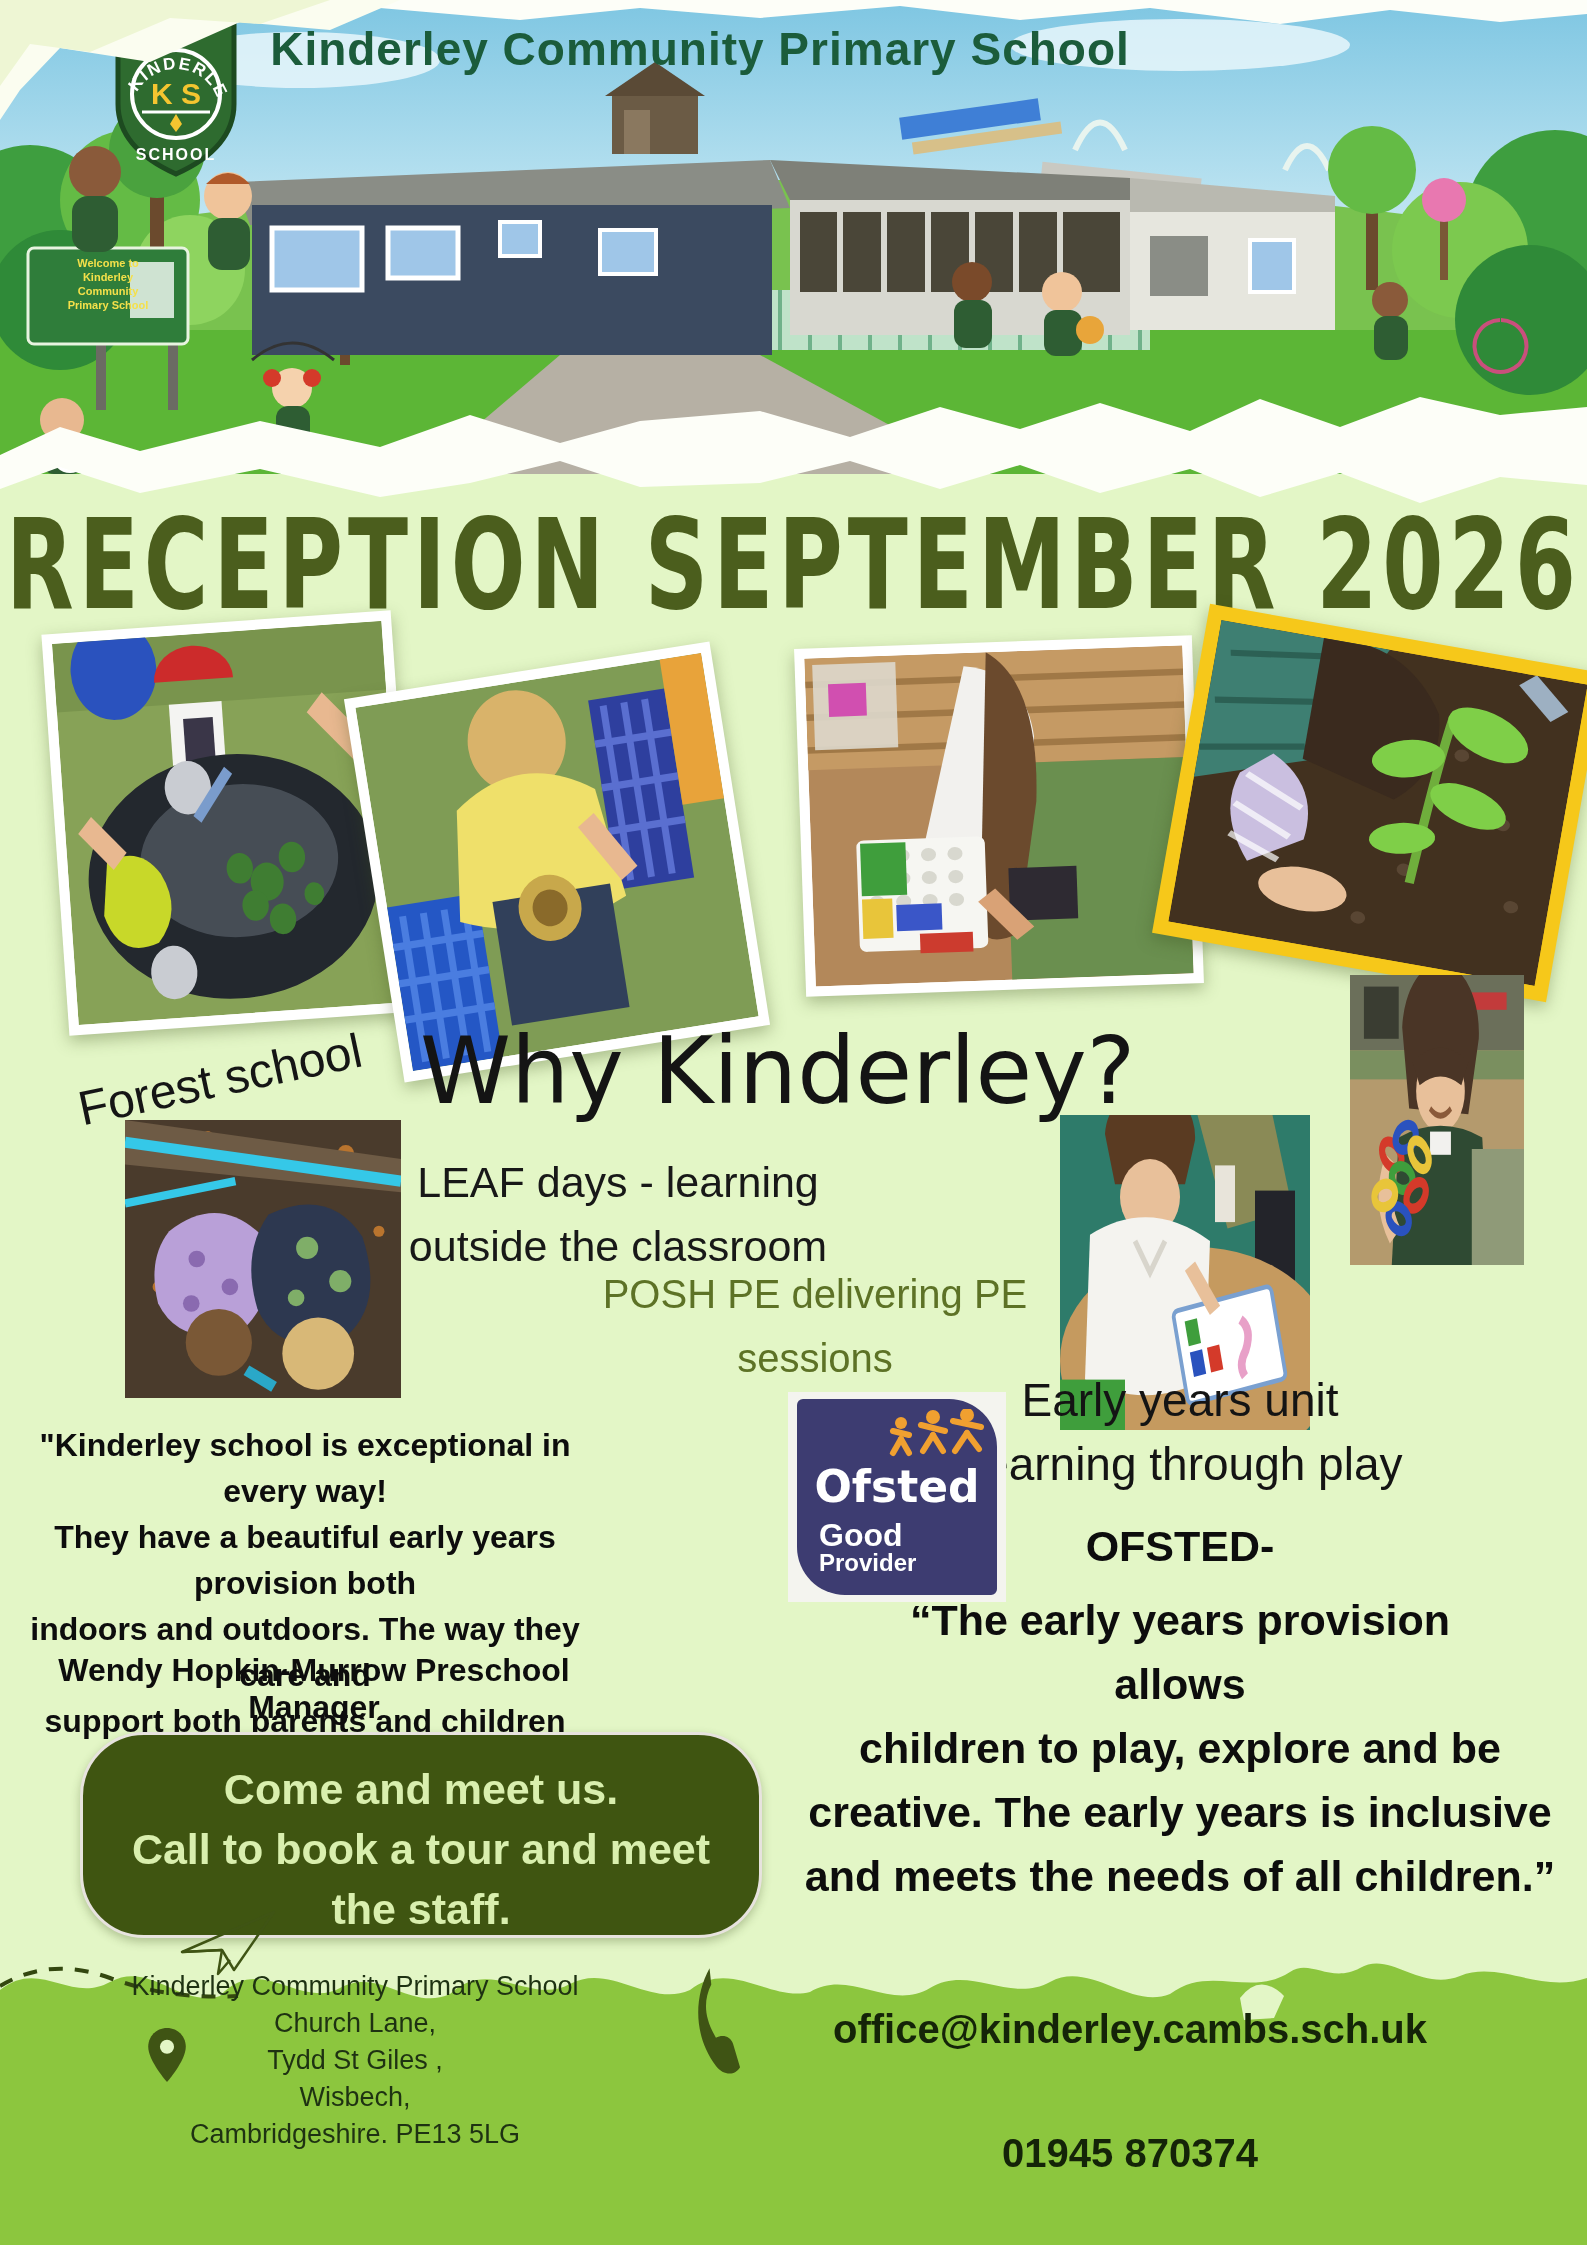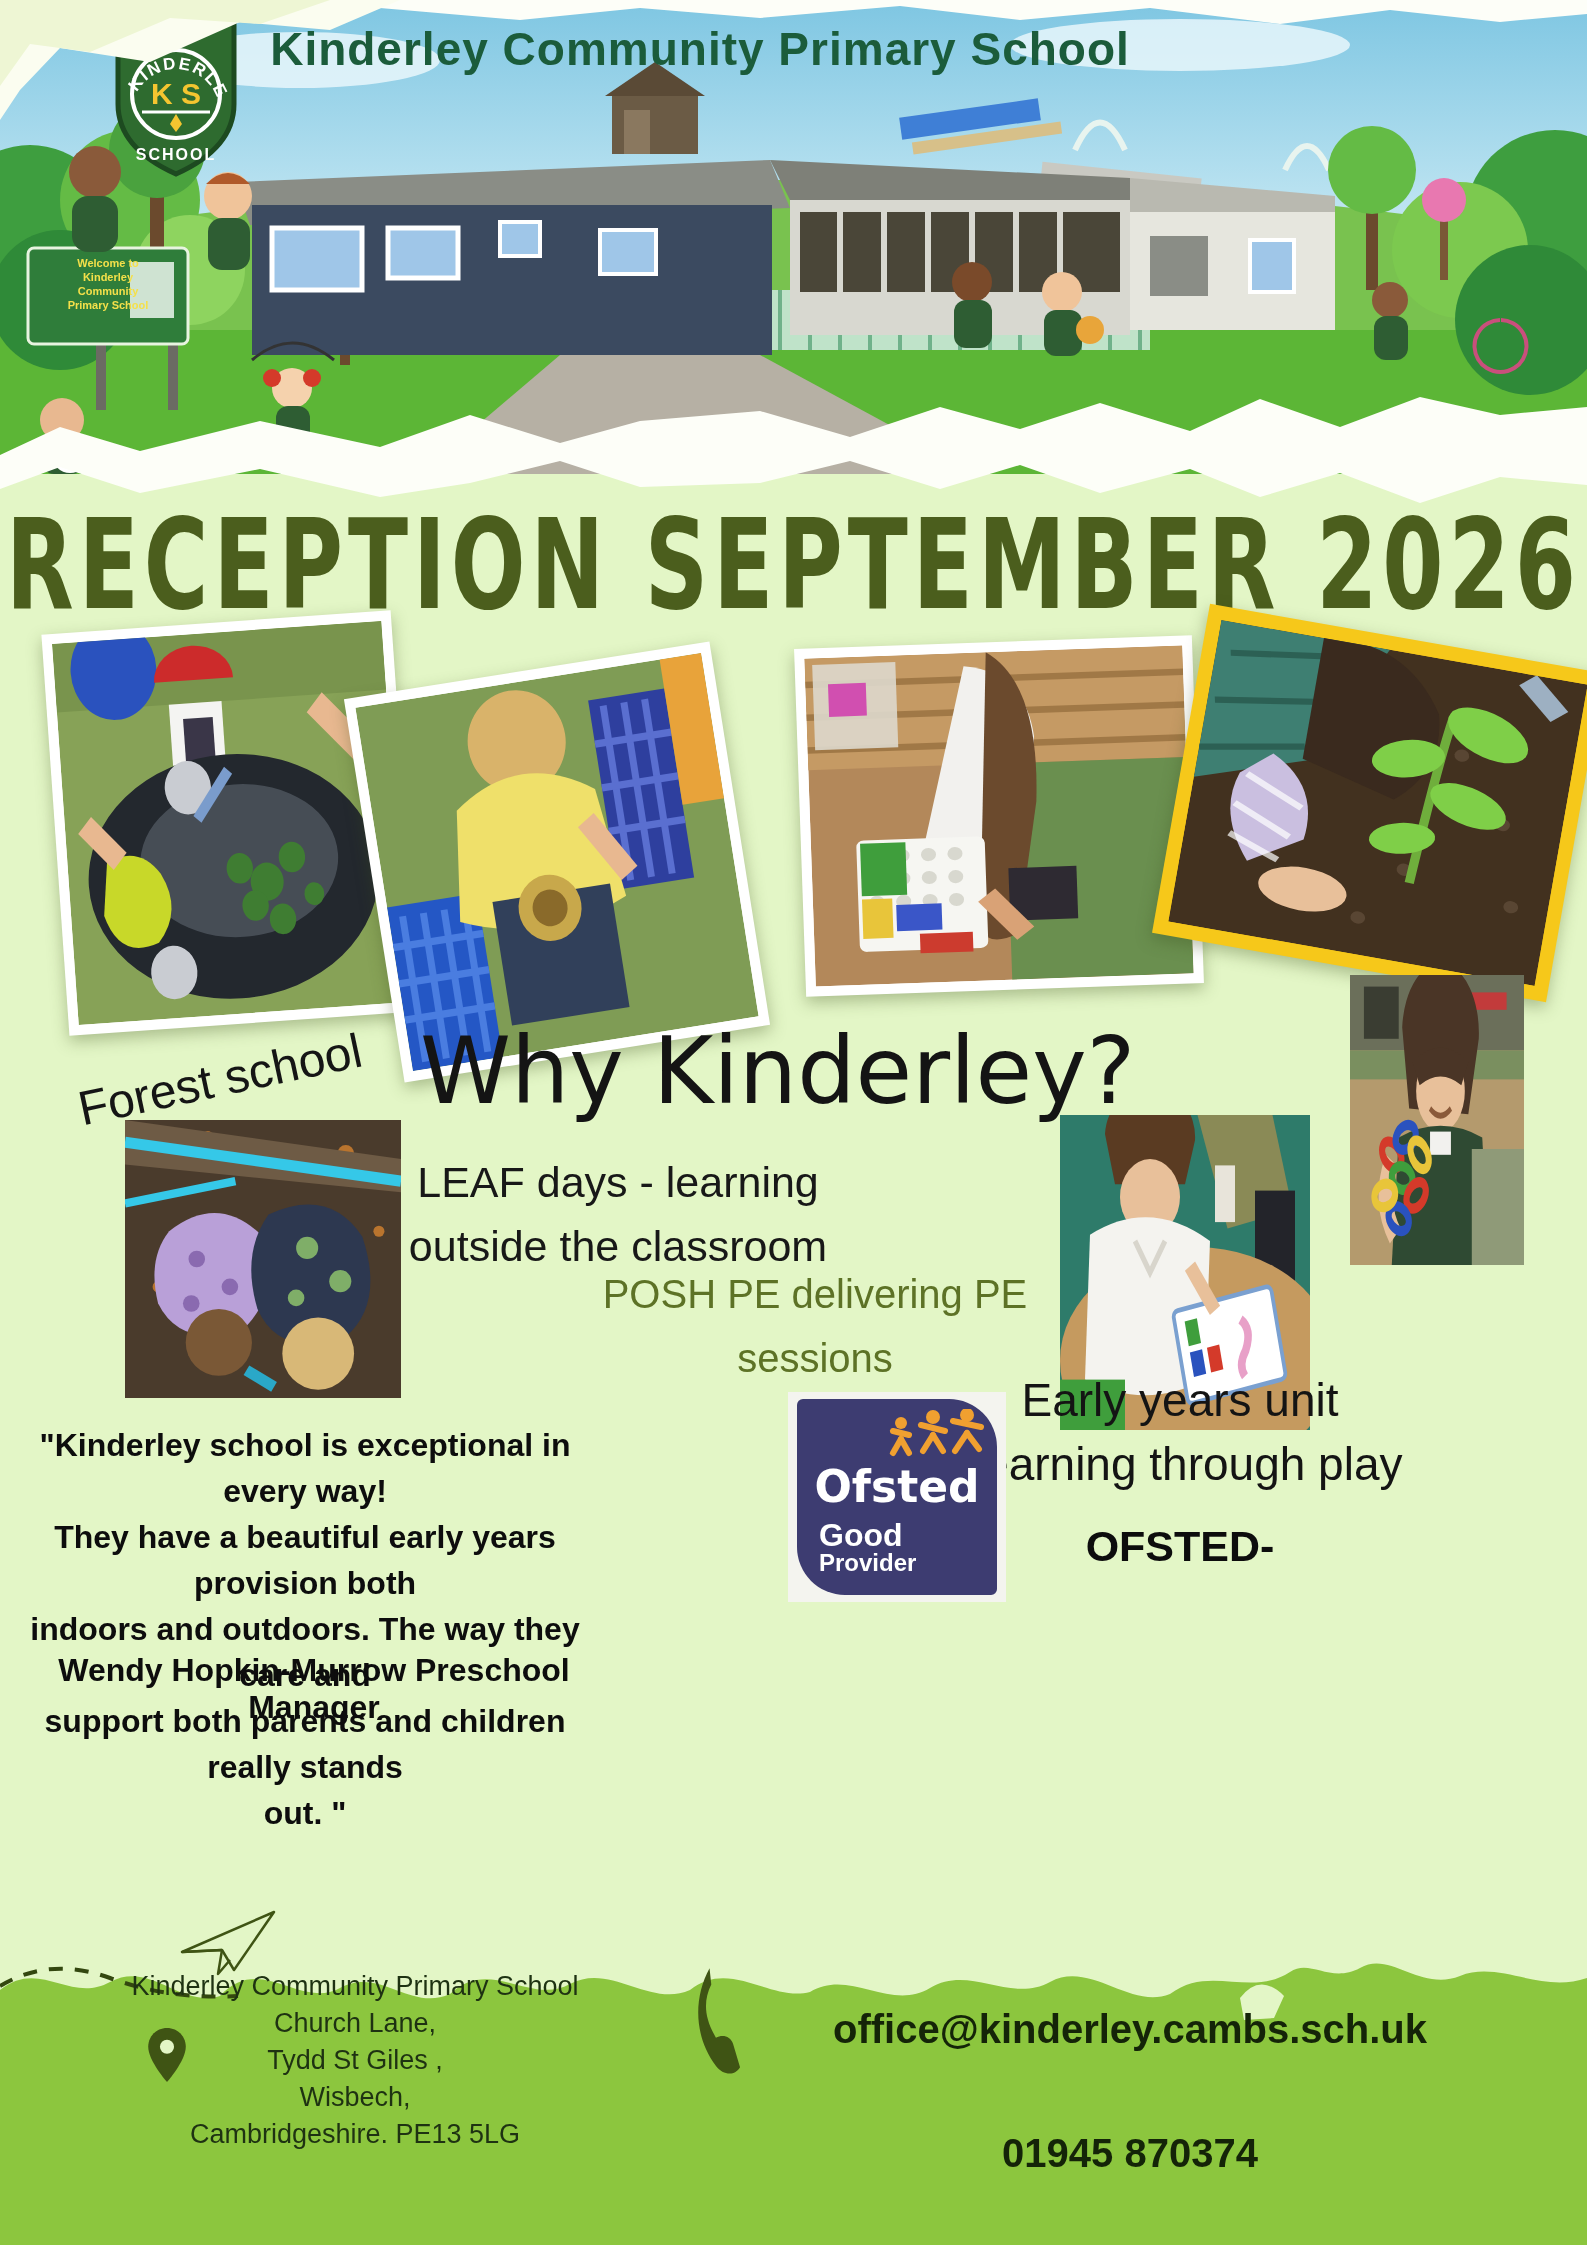--- a/index.html
+++ b/index.html
@@ -513,21 +513,31 @@
             <circle cx="78" cy="6" r="7" fill="#f0a030" stroke="none"></circle>
         </g>
       </svg>
       <div id="ofsted-name">Ofsted</div>
       <div id="ofsted-good">Good</div>
       <div id="ofsted-provider">Provider</div>
     </div>
   </div>
 
   <div id="ofsted-label" class="abs">OFSTED-</div>
-
+  <div id="ofsted-quote" class="abs pre">“The early years provision
+allows
+children to play, explore and be
+creative. The early years is inclusive
+and meets the needs of all children.”</div>
+
+  <div id="cta-box" class="abs">
+    <div id="cta-text" class="pre">Come and meet us.
+Call to book a tour and meet
+the staff.</div>
+  </div>
 
   <svg id="footer-band" class="abs" viewBox="0 0 1587 307" preserveAspectRatio="none">
     <path d="M0 52 C40 20 70 66 110 44 C150 22 180 70 220 58 C260 14 300 72 340 50 C380 28 410 74 450 56 C490 18 530 68 570 46 C610 24 650 70 690 52 C730 20 770 64 810 54 C850 30 890 74 930 50 C970 26 1010 66 1050 44 C1090 22 1130 72 1170 56 C1210 26 1250 60 1290 34 C1310 20 1330 46 1360 30 C1390 12 1420 54 1460 38 C1500 22 1540 56 1587 40
              L1587 307 L0 307 Z" fill="#8cc63e"></path>
     <path d="M1240 60 q20 -26 44 -2 l-10 22 -30 2 Z" fill="#e3f6c6"></path>
   </svg>
 
   <svg id="plane-icon" class="abs" viewBox="0 0 100 70">
     <g stroke="#3f5414" stroke-width="2.5" fill="none" stroke-linejoin="round">
       <path d="M4 44 L96 4 L56 62 L44 42 Z"></path>

